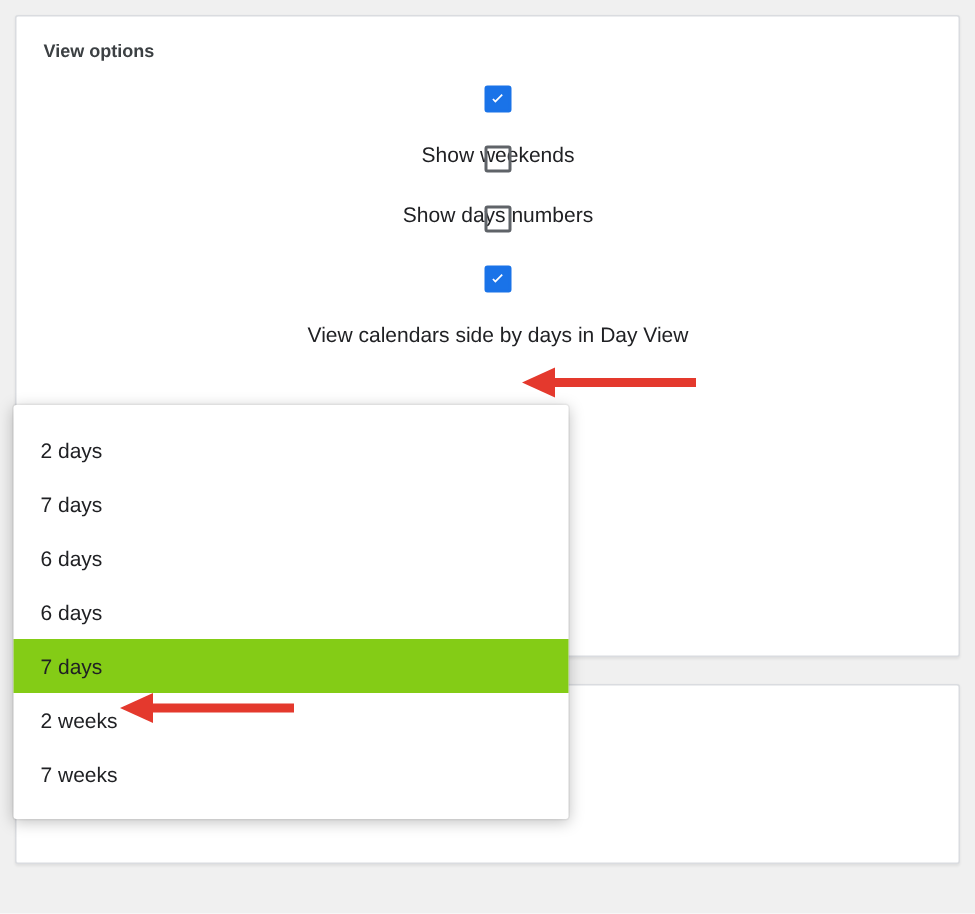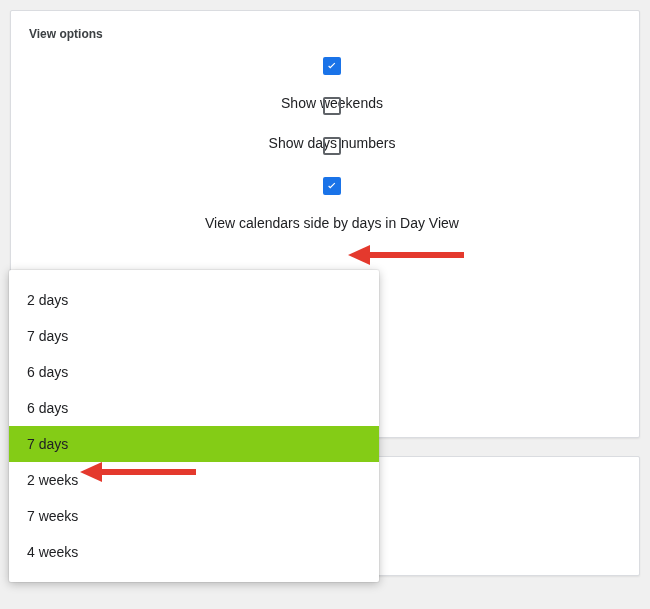--- a/index.html
+++ b/index.html
@@ -145,21 +145,20 @@
 </div>
 
 <div class="dropdown">
   <div class="dropdown-item">2 days</div>
   <div class="dropdown-item">7 days</div>
   <div class="dropdown-item">6 days</div>
   <div class="dropdown-item">6 days</div>
   <div class="dropdown-item selected">7 days</div>
   <div class="dropdown-item">2 weeks</div>
   <div class="dropdown-item">7 weeks</div>
-  <div class="dropdown-item">4 weeks</div>
 </div>
 
 <div class="arrow" style="left:348px; top:243px;">
   <svg width="120" height="24">
       <g fill="#e4392d">
         <rect x="16" y="9" width="100" height="6"></rect>
         <polygon points="0,12 22,2 22,22"></polygon>
       </g>
     </svg>
 </div>

